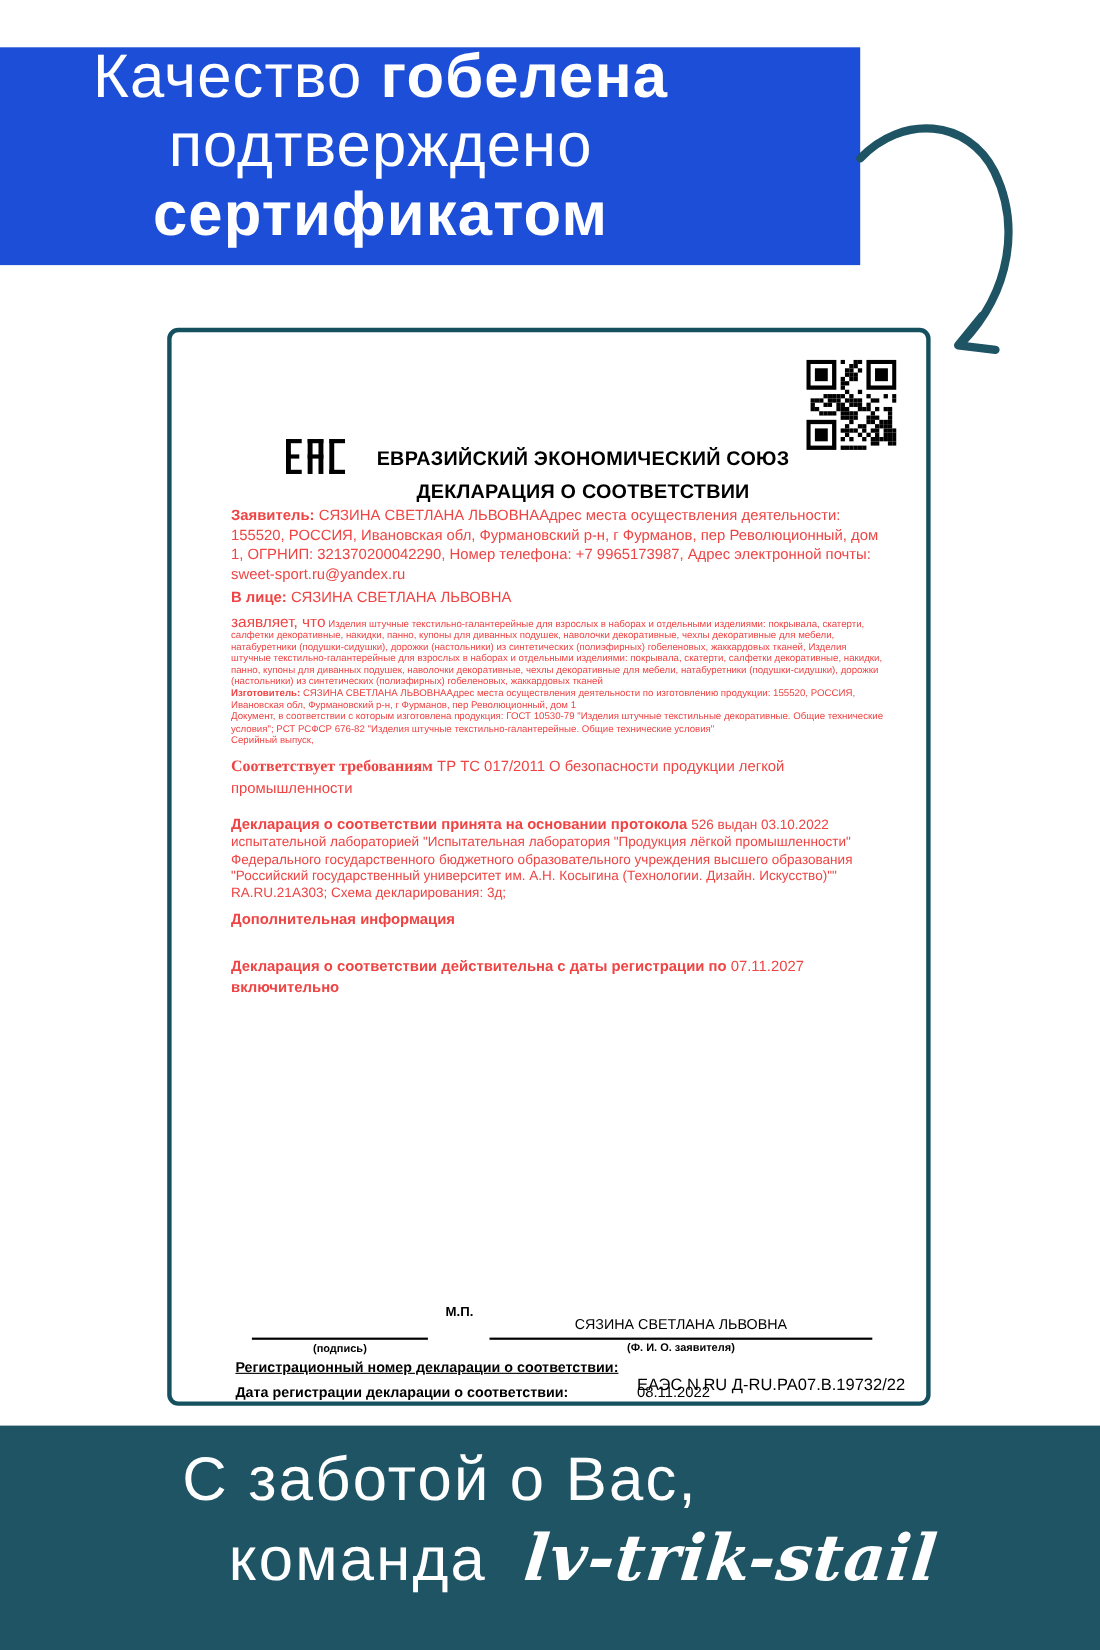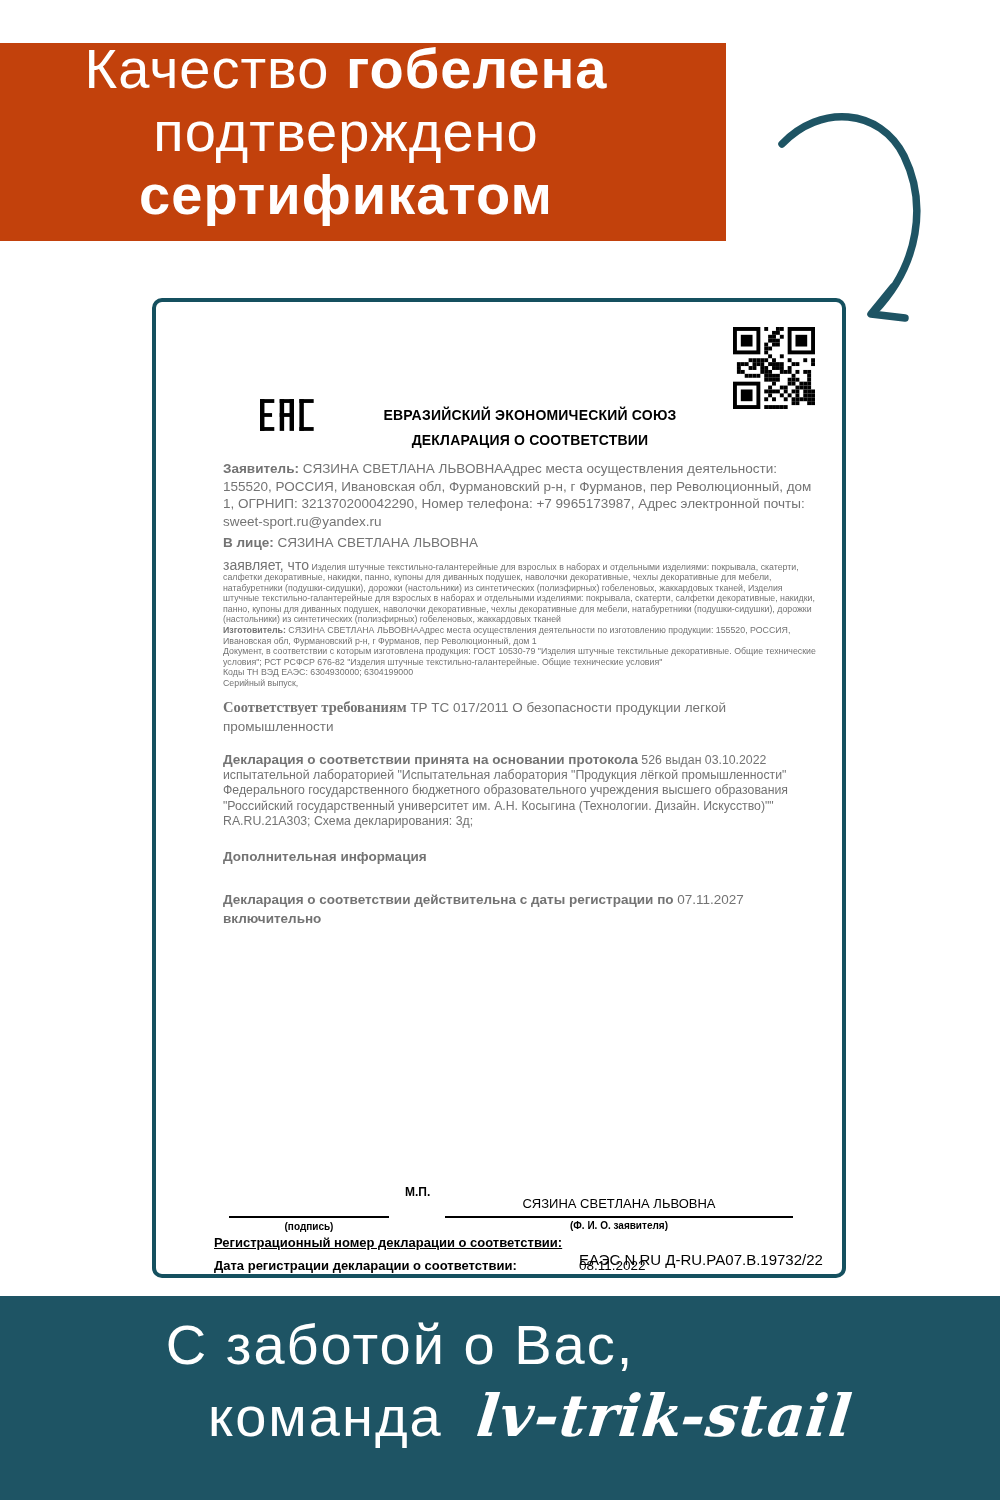--- a/index.html
+++ b/index.html
@@ -1,49 +1,49 @@
 <!DOCTYPE html>
 <html><head>
 <meta charset="utf-8">
 <style>
   * { margin:0; padding:0; box-sizing:border-box; }
   html,body { width:1000px; }
   body { font-family:"Liberation Sans", sans-serif; background:#ffffff; }
   .page { position:relative; width:1000px; height:1500px; background:#fff; overflow:hidden; }
 
   
-  .top-banner { position:absolute; left:0; top:43px; width:726px; height:198px; background:#c2410c; }
+  .top-banner { position:absolute; left:0; top:43px; width:782px; height:198px; background:#1d4ed8; }
   .top-banner-text { position:absolute; left:0; top:-6px; width:692px; text-align:center;
     color:#fff; font-size:56px; line-height:63px; letter-spacing:1px; }
   .fw-light { font-weight:400; }
   .fw-bold { font-weight:700; }
 
   
   .arrow-wrap { position:absolute; left:762px; top:96px; width:175px; height:240px; }
 
   
   .certificate { position:absolute; left:152px; top:298px; width:694px; height:980px;
     background:#fff; border:4px solid #15505f; border-radius:10px; }
   .qr { position:absolute; left:577px; top:25px; width:82px; height:82px; }
   .eac { position:absolute; left:104px; top:88px; width:54px; height:50px; }
   .cert-titles { position:absolute; left:58px; top:105px; width:632px; text-align:center; color:#000; }
-  .cert-title { font-size:14px; font-weight:700; letter-spacing:.2px;text-align:center; }
+  .cert-title { font-size:18px; font-weight:700; letter-spacing:.2px;text-align:center; }
   .cert-title + .cert-title { margin-top:9px; }
 
-  .cert-body { position:absolute; left:67px; top:158px; width:596px; color:#737373; }
+  .cert-body { position:absolute; left:54px; top:158px; width:596px; color:#ef4444; }
   .p-main { font-size:13.5px; line-height:17.5px; }
   .p-main b, .lbl { font-weight:700; }
   .mt4 { margin-top:4px; } .mt8 { margin-top:8px; }
   .declares-lbl { font-size:14px; font-weight:400; }
   .tiny { font-size:8.8px; line-height:10.6px; }
   .complies { font-size:13.5px; line-height:19px; margin-top:9px; }
   .complies .lbl { font-size:14.5px;font-family:Liberation Serif, serif; }
   .protocol { font-size:12.3px; line-height:15.3px; margin-top:16px; }
   .protocol .lbl { font-size:13.5px; }
-  .add-info { font-size:13.5px; font-weight:700; margin-top:20px; }
+  .add-info { font-size:13.5px; font-weight:700; margin-top:8px; }
   .validity { font-size:13.5px; line-height:19px; margin-top:26px; font-weight:700; }
   .validity .val { font-weight:400; }
 
   
   .stamp { position:absolute; left:249px; top:883px; font-size:12px; font-weight:700; }
   .signer-name { position:absolute; left:289px; top:894px; width:348px; text-align:center; font-size:13px; }
   .sig-line-left { position:absolute; left:73px; top:914px; width:160px; border-bottom:2px solid #000; }
   .sig-line-right { position:absolute; left:289px; top:914px; width:348px; border-bottom:2px solid #000; }
   .cap-left { position:absolute; left:73px; top:919px; width:160px; text-align:center; font-size:10px; font-weight:700; }
   .cap-right { position:absolute; left:289px; top:918px; width:348px; text-align:center; font-size:10px; font-weight:700; }
@@ -247,21 +247,20 @@
       <div class="cert-title">ДЕКЛАРАЦИЯ О СООТВЕТСТВИИ</div>
     </div>
 
     <div class="cert-body">
       <p class="p-main"><span class="lbl">Заявитель:</span><span> СЯЗИНА СВЕТЛАНА ЛЬВОВНААдрес места осуществления деятельности: 155520, РОССИЯ, Ивановская обл, Фурмановский р-н, г Фурманов, пер Революционный, дом 1, ОГРНИП: 321370200042290, Номер телефона: +7 9965173987, Адрес электронной почты: sweet-sport.ru@yandex.ru</span></p>
       <p class="p-main mt4"><span class="lbl">В лице:</span><span> СЯЗИНА СВЕТЛАНА ЛЬВОВНА</span></p>
 
       <p class="tiny mt8"><span class="declares-lbl">заявляет, что</span><span> Изделия штучные текстильно-галантерейные для взрослых в наборах и отдельными изделиями: покрывала, скатерти, салфетки декоративные, накидки, панно, купоны для диванных подушек, наволочки декоративные, чехлы декоративные для мебели, натабуретники (подушки-сидушки), дорожки (настольники) из синтетических (полиэфирных) гобеленовых, жаккардовых тканей, Изделия штучные текстильно-галантерейные для взрослых в наборах и отдельными изделиями: покрывала, скатерти, салфетки декоративные, накидки, панно, купоны для диванных подушек, наволочки декоративные, чехлы декоративные для мебели, натабуретники (подушки-сидушки), дорожки (настольники) из синтетических (полиэфирных) гобеленовых, жаккардовых тканей</span></p>
       <p class="tiny"><span class="lbl">Изготовитель:</span><span> СЯЗИНА СВЕТЛАНА ЛЬВОВНААдрес места осуществления деятельности по изготовлению продукции: 155520, РОССИЯ, Ивановская обл, Фурмановский р-н, г Фурманов, пер Революционный, дом 1</span></p>
       <p class="tiny">Документ, в соответствии с которым изготовлена продукция: ГОСТ 10530-79 "Изделия штучные текстильные декоративные. Общие технические условия"; РСТ РСФСР 676-82 "Изделия штучные текстильно-галантерейные. Общие технические условия"</p>
-      <p class="tiny">Коды ТН ВЭД ЕАЭС: 6304930000; 6304199000</p>
       <p class="tiny">Серийный выпуск,</p>
 
       <p class="complies"><span class="lbl">Соответствует требованиям</span><span>  ТР ТС 017/2011 О безопасности продукции легкой промышленности</span></p>
 
       <p class="protocol"><span class="lbl">Декларация о соответствии принята на основании протокола</span><span> 526 выдан 03.10.2022  испытательной лабораторией "Испытательная лаборатория "Продукция лёгкой промышленности" Федерального государственного бюджетного образовательного учреждения высшего  образования "Российский государственный университет им. А.Н. Косыгина (Технологии. Дизайн. Искусство)"" RA.RU.21А303; Схема декларирования: 3д;</span></p>
       <p class="add-info">Дополнительная информация</p>
 
       <p class="validity"><span>Декларация о соответствии действительна с даты регистрации по</span><span class="val"> 07.11.2027</span><br><span>включительно</span></p>
     </div>
 

